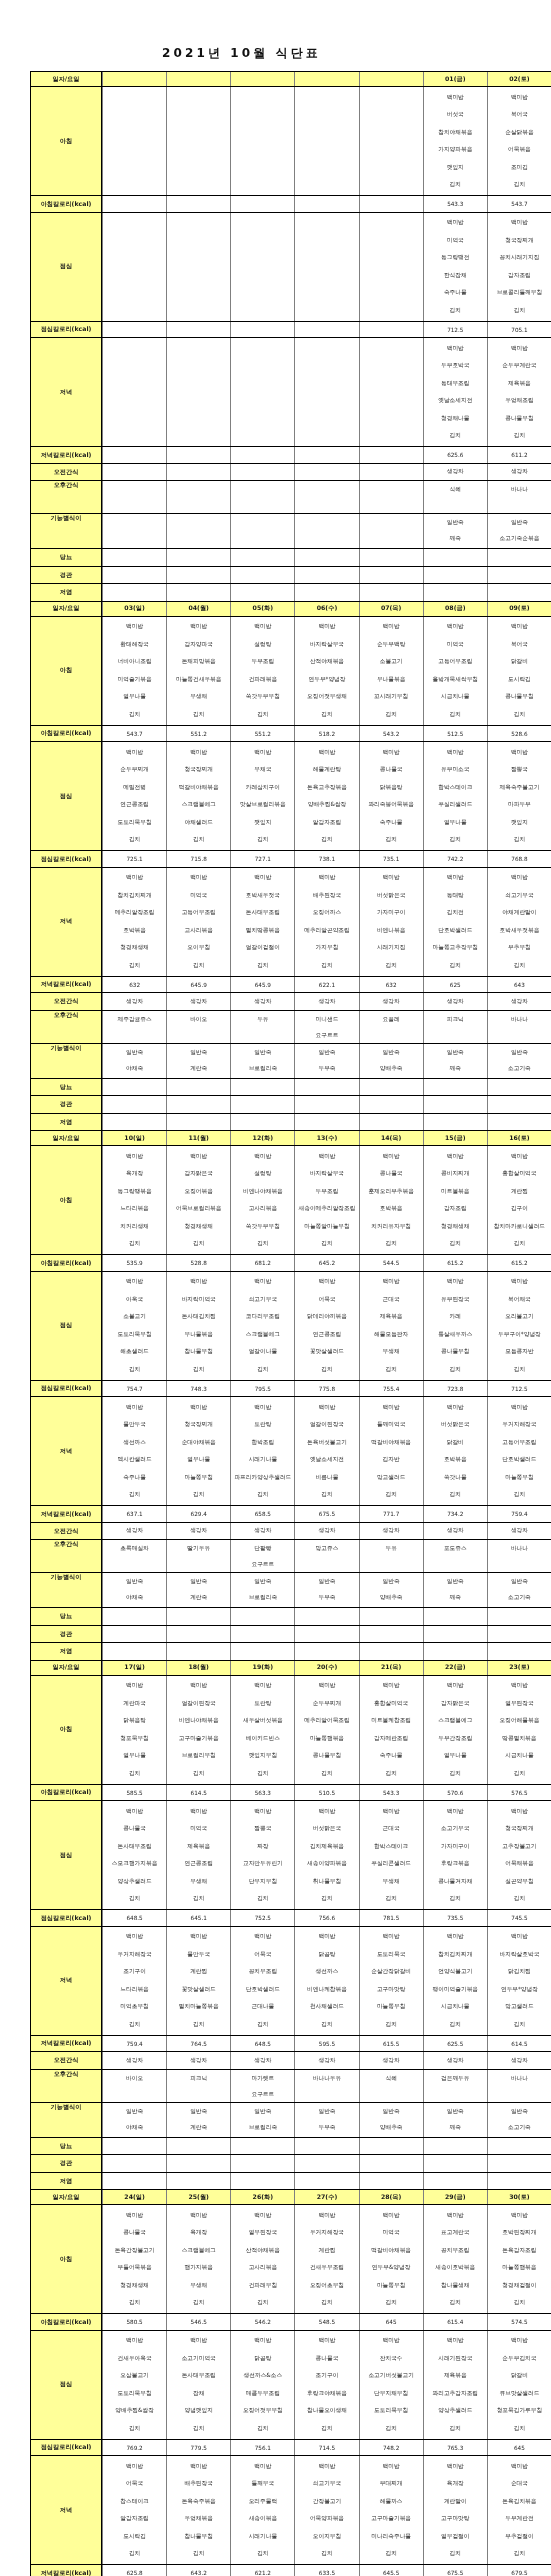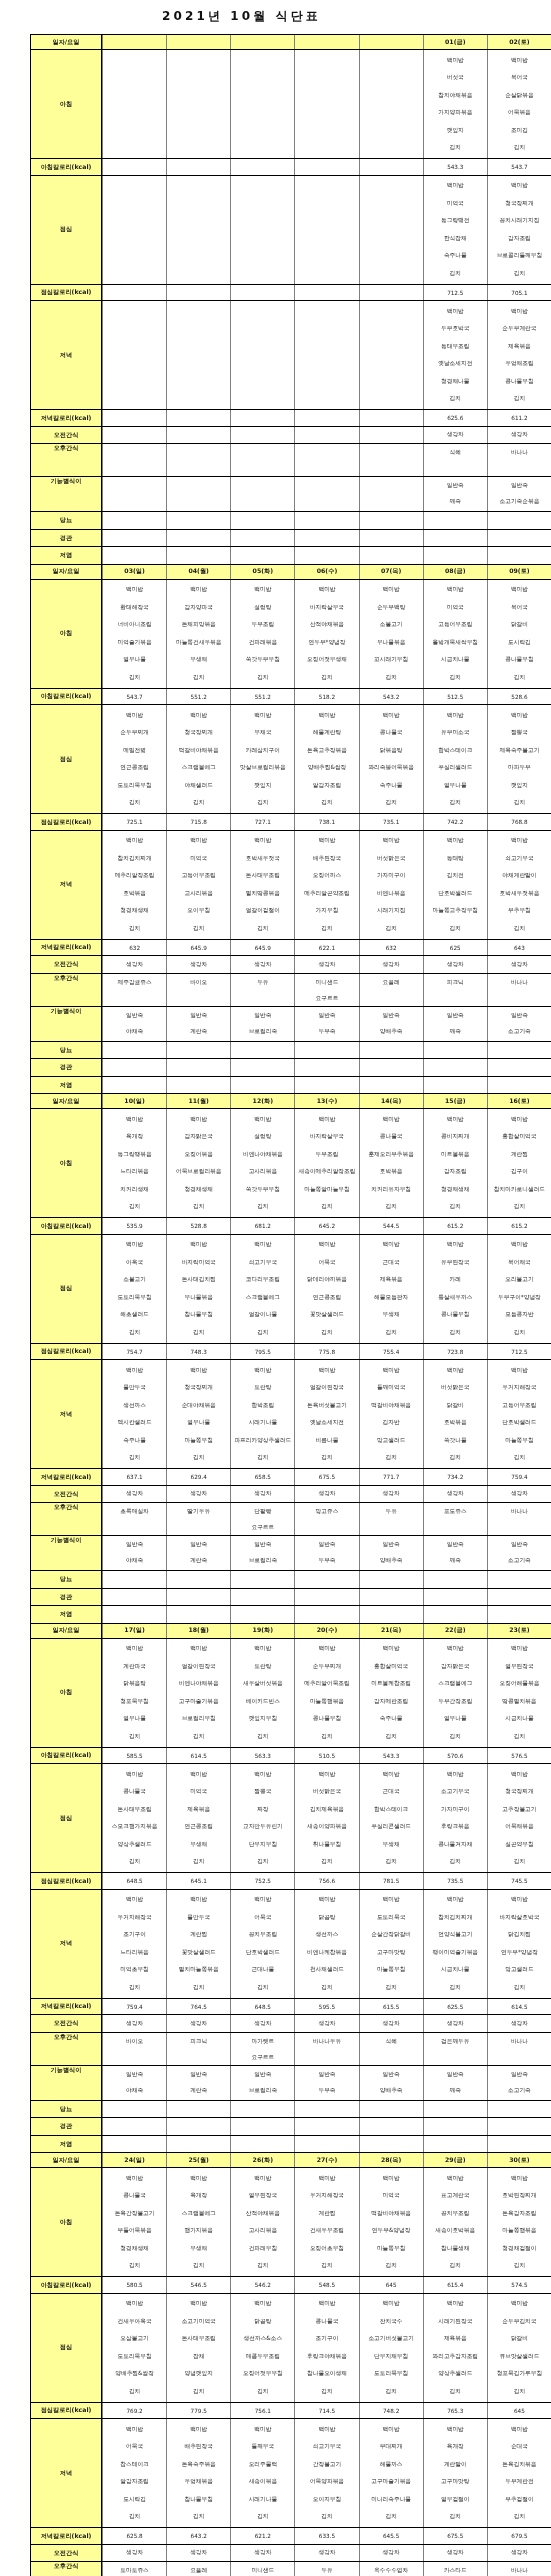--- a/index.html
+++ b/index.html
@@ -1,17 +1,17 @@
 <!DOCTYPE html>
 <html style="font-size:8.2px"><head>
 <meta charset="utf-8">
 <style>
   html,body{margin:0;padding:0;background:#ffffff;}
   body{width:551px;font-family:"DejaVu Sans","Liberation Sans",sans-serif;color:#1a1a1a;}
-  .page-title{width:483px;text-align:center;font-size:12px;font-weight:bold;letter-spacing:3.1px;padding-top:8.2px;padding-bottom:9.3px;color:#111;}
+  .page-title{width:483px;text-align:center;font-size:12px;font-weight:bold;letter-spacing:3.1px;padding-top:8.2px;padding-bottom:9.3px;color:#111;margin-top:37px;}
   #menu-table{width:520px;margin-left:30px;border:1px solid #000;border-top:1.5px solid #000;}
   .trow{display:grid;grid-template-columns:71px repeat(7,1fr);border-top:1px solid #000;}
   .trow:first-child{border-top:none;}
   .cell{border-left:0.5px solid #7f7f7f;display:flex;flex-direction:column;align-items:center;justify-content:center;overflow:visible;}
   .cell.label{border-left:none;border-right:1px solid #000;background:#ffff99;font-weight:bold;font-size:6.2px;justify-content:center;}
   .row-date{height:14px;}
   .row-date .cell{background:#ffff99;font-weight:bold;font-size:6.2px;}
   .row-meal{height:108px;}
   .row-kcal{height:15.5px;}
   .row-snack1{height:16.5px;}

